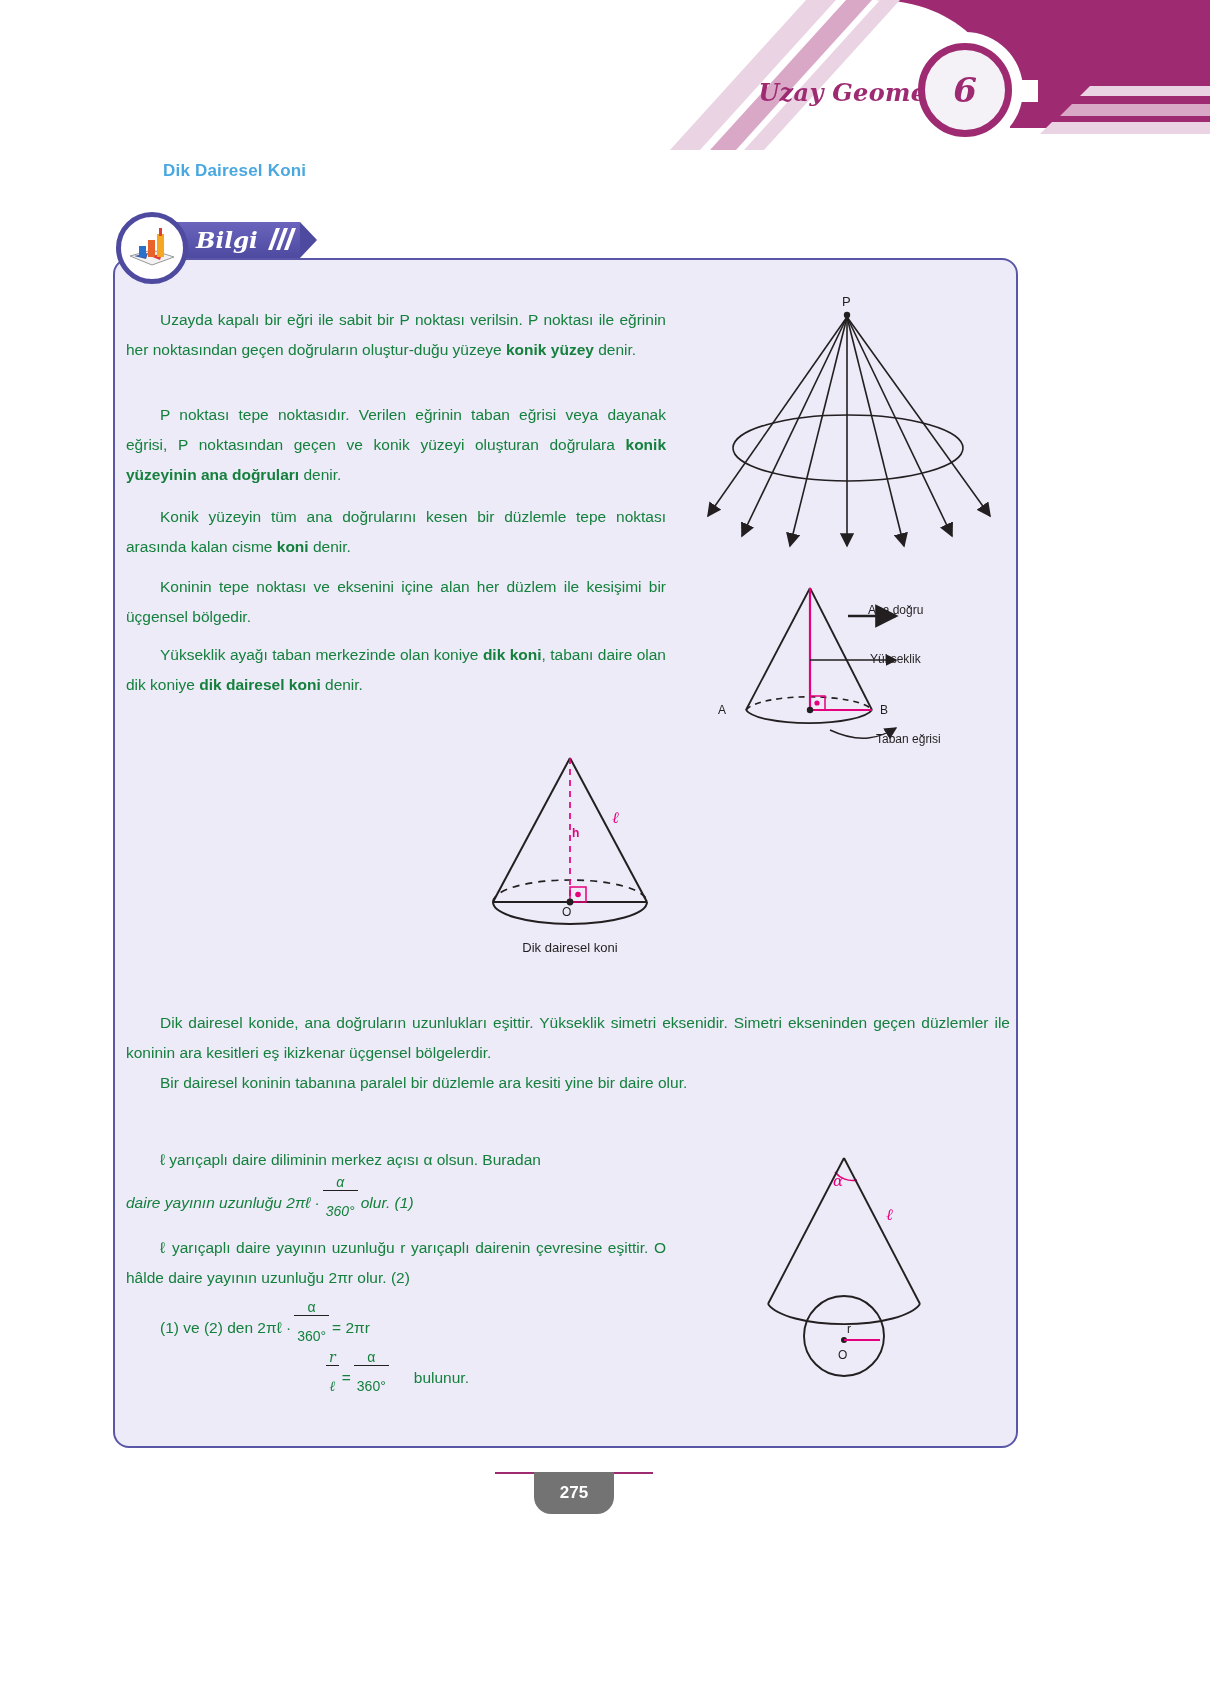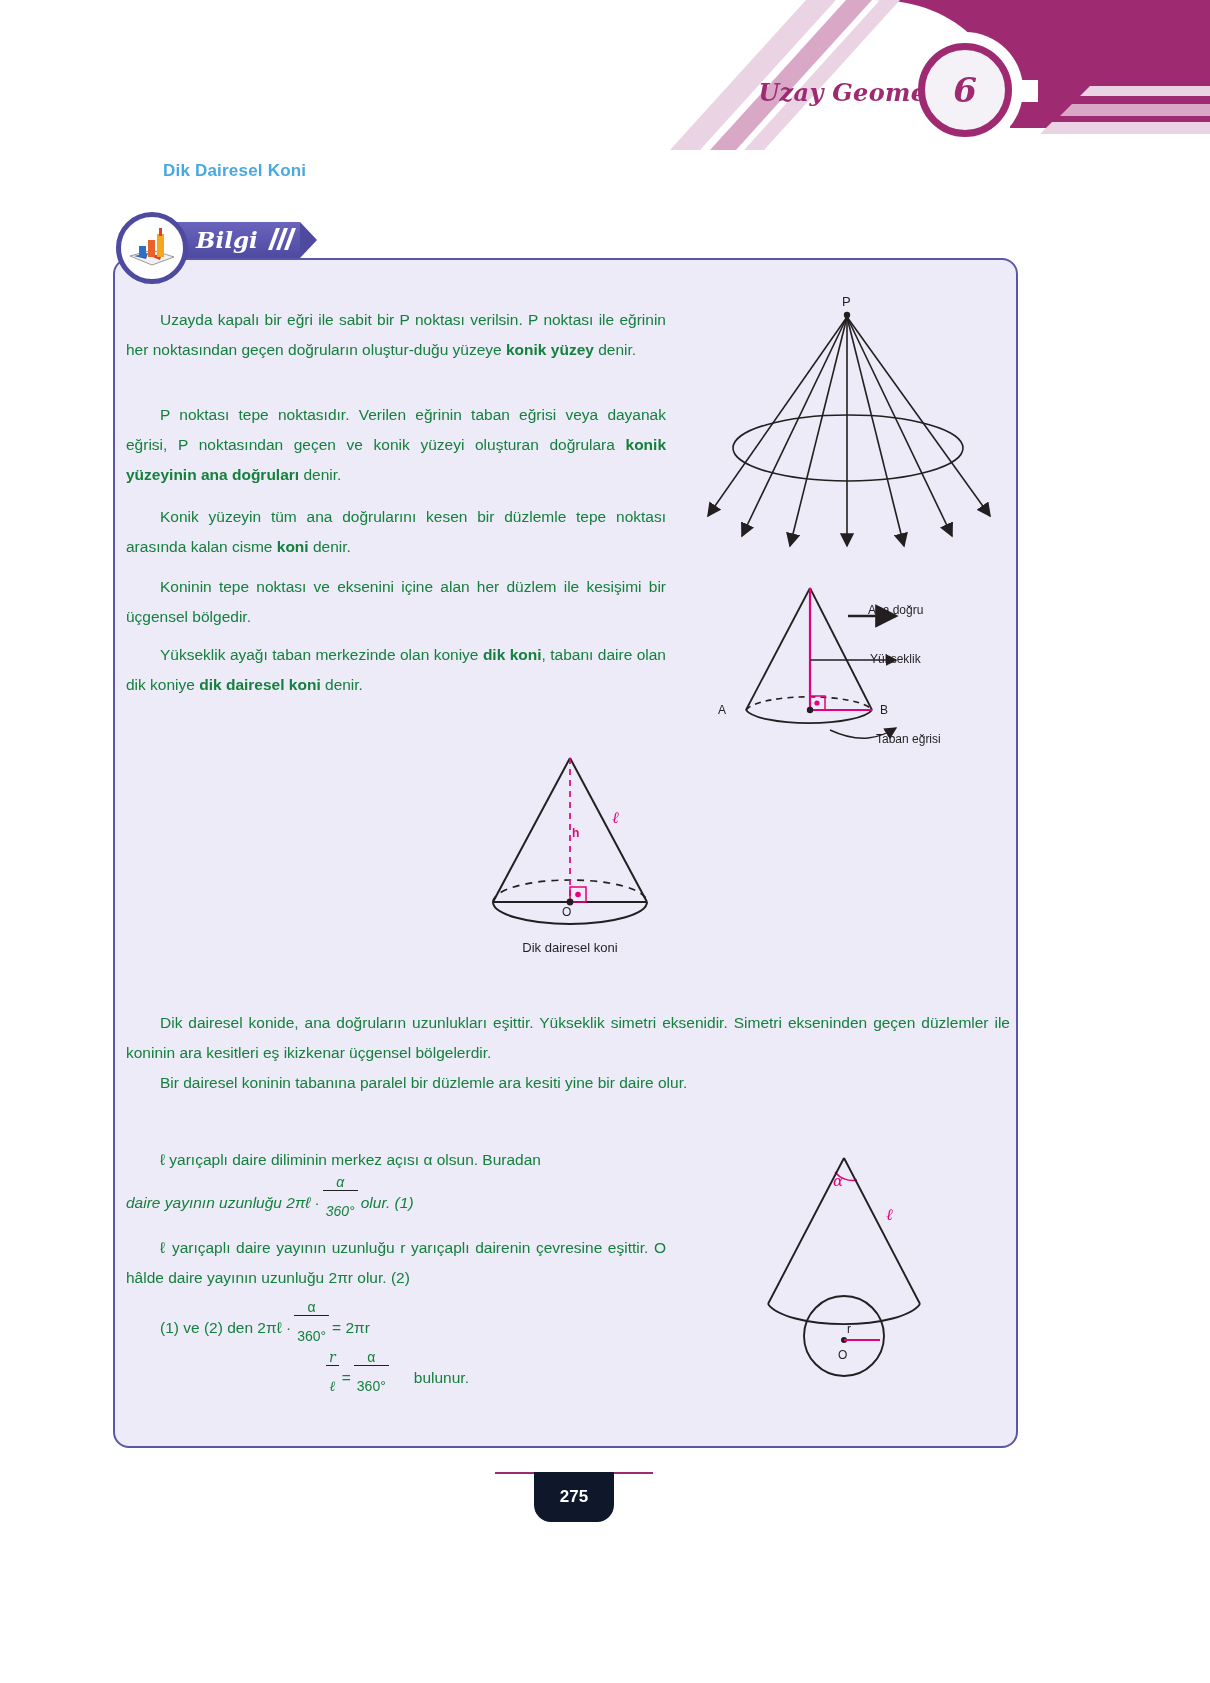--- a/index.html
+++ b/index.html
@@ -100,22 +100,22 @@
   .mag{color:#e6007e;}
 
   
   .frac{display:inline-block;vertical-align:middle;text-align:center;
         font-size:14px;line-height:1.15;margin:0 3px;position:relative;top:-1px;}
   .frac .num{display:block;padding:0 3px;}
   .frac .den{display:block;border-top:1.3px solid #231f20;padding:12px 3px;}
   .it{font-style:italic;font-family:"DejaVu Serif",serif;}
   .pgnum{
     position:absolute;left:534px;top:1472px;
-    width:80px;height:50px;
-    background:#0f172a;
+    width:80px;height:42px;
+    background:#737373;
     border-radius:0 0 17px 17px;
     color:#fff;font-size:17px;font-weight:bold;
     display:flex;align-items:center;justify-content:center;
   }
   .pgline{position:absolute;top:1472px;height:2px;background:#9e2a72;}
   svg{display:block;}
 </style>
 </head>
 <body>
 

